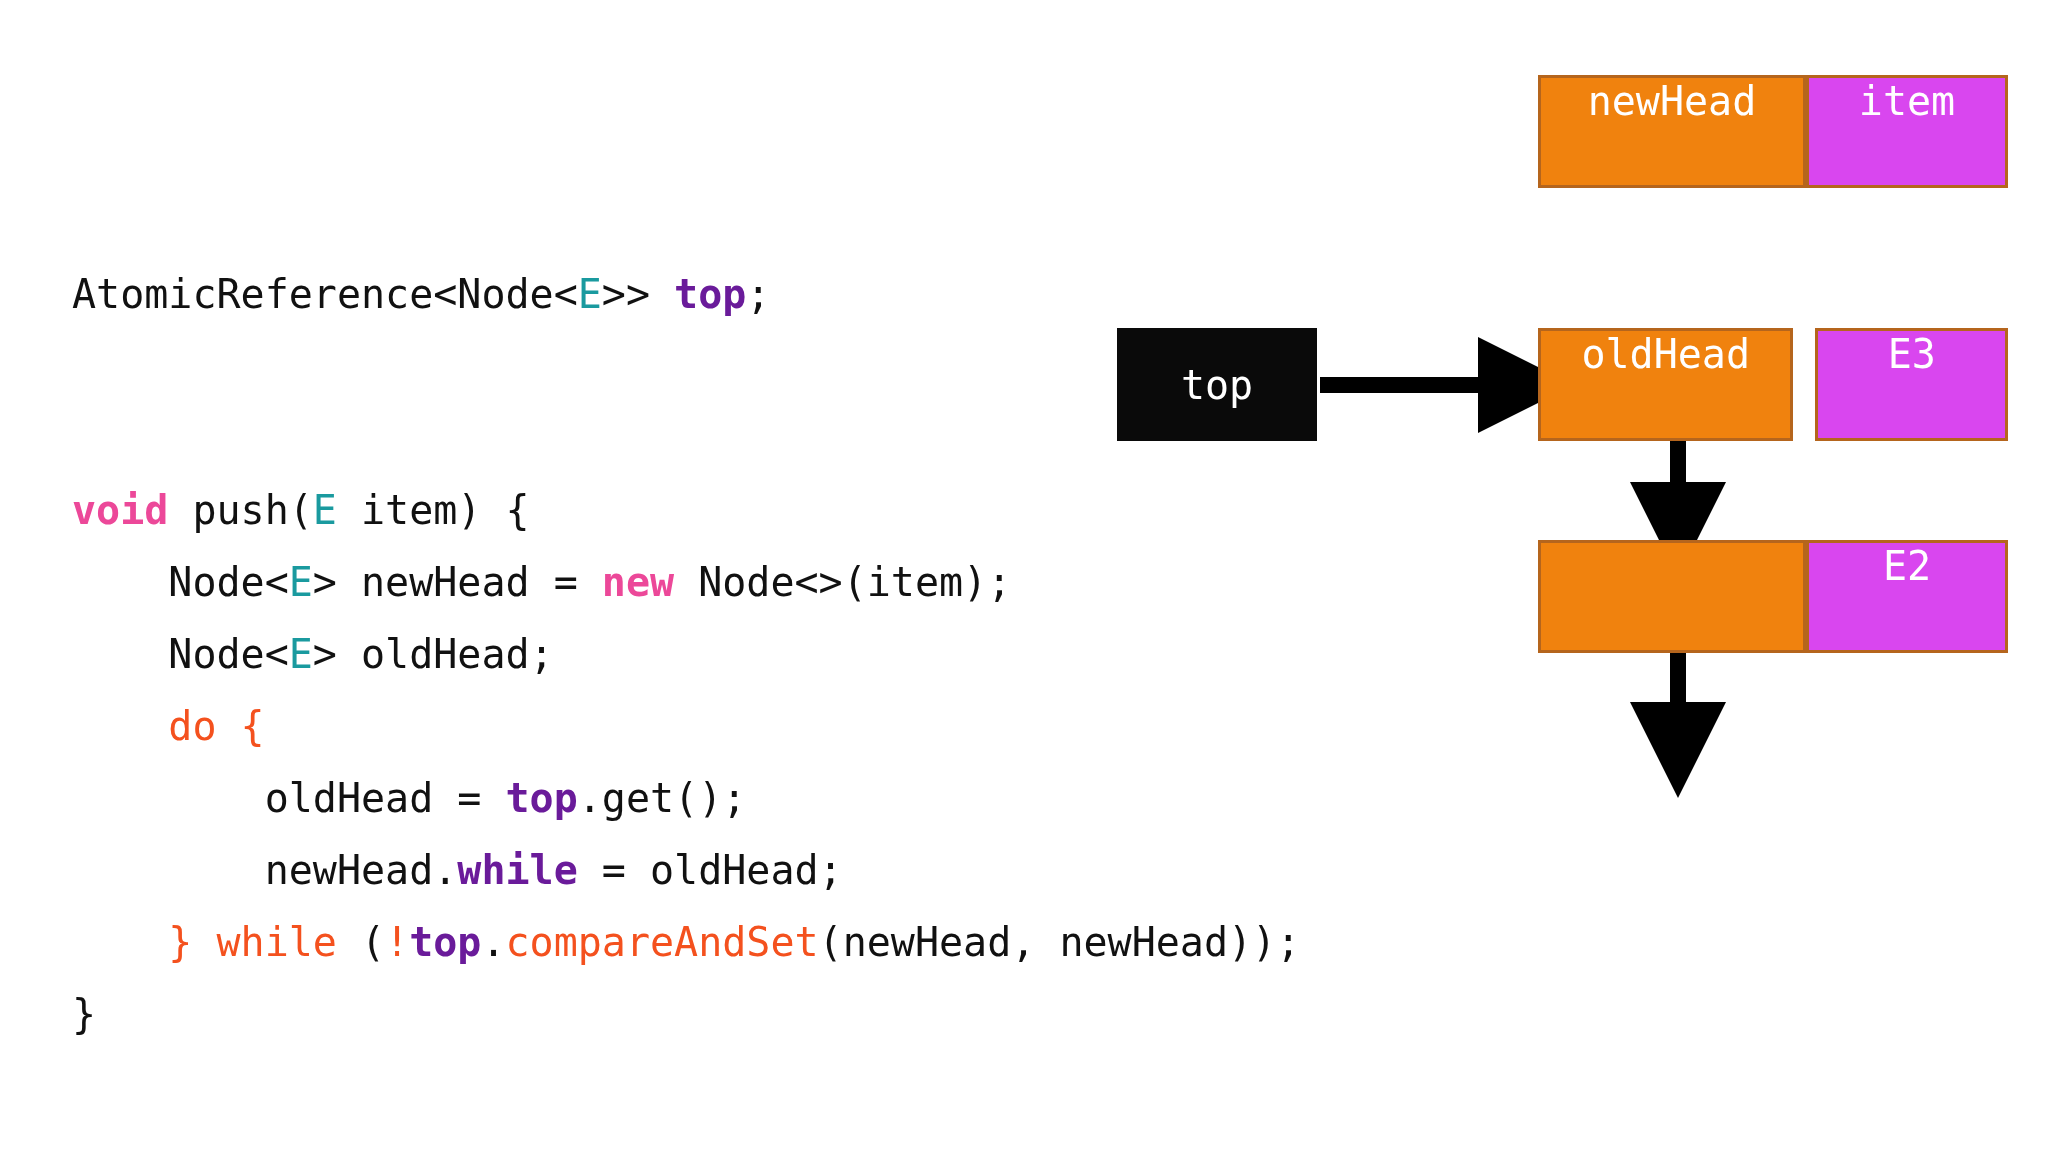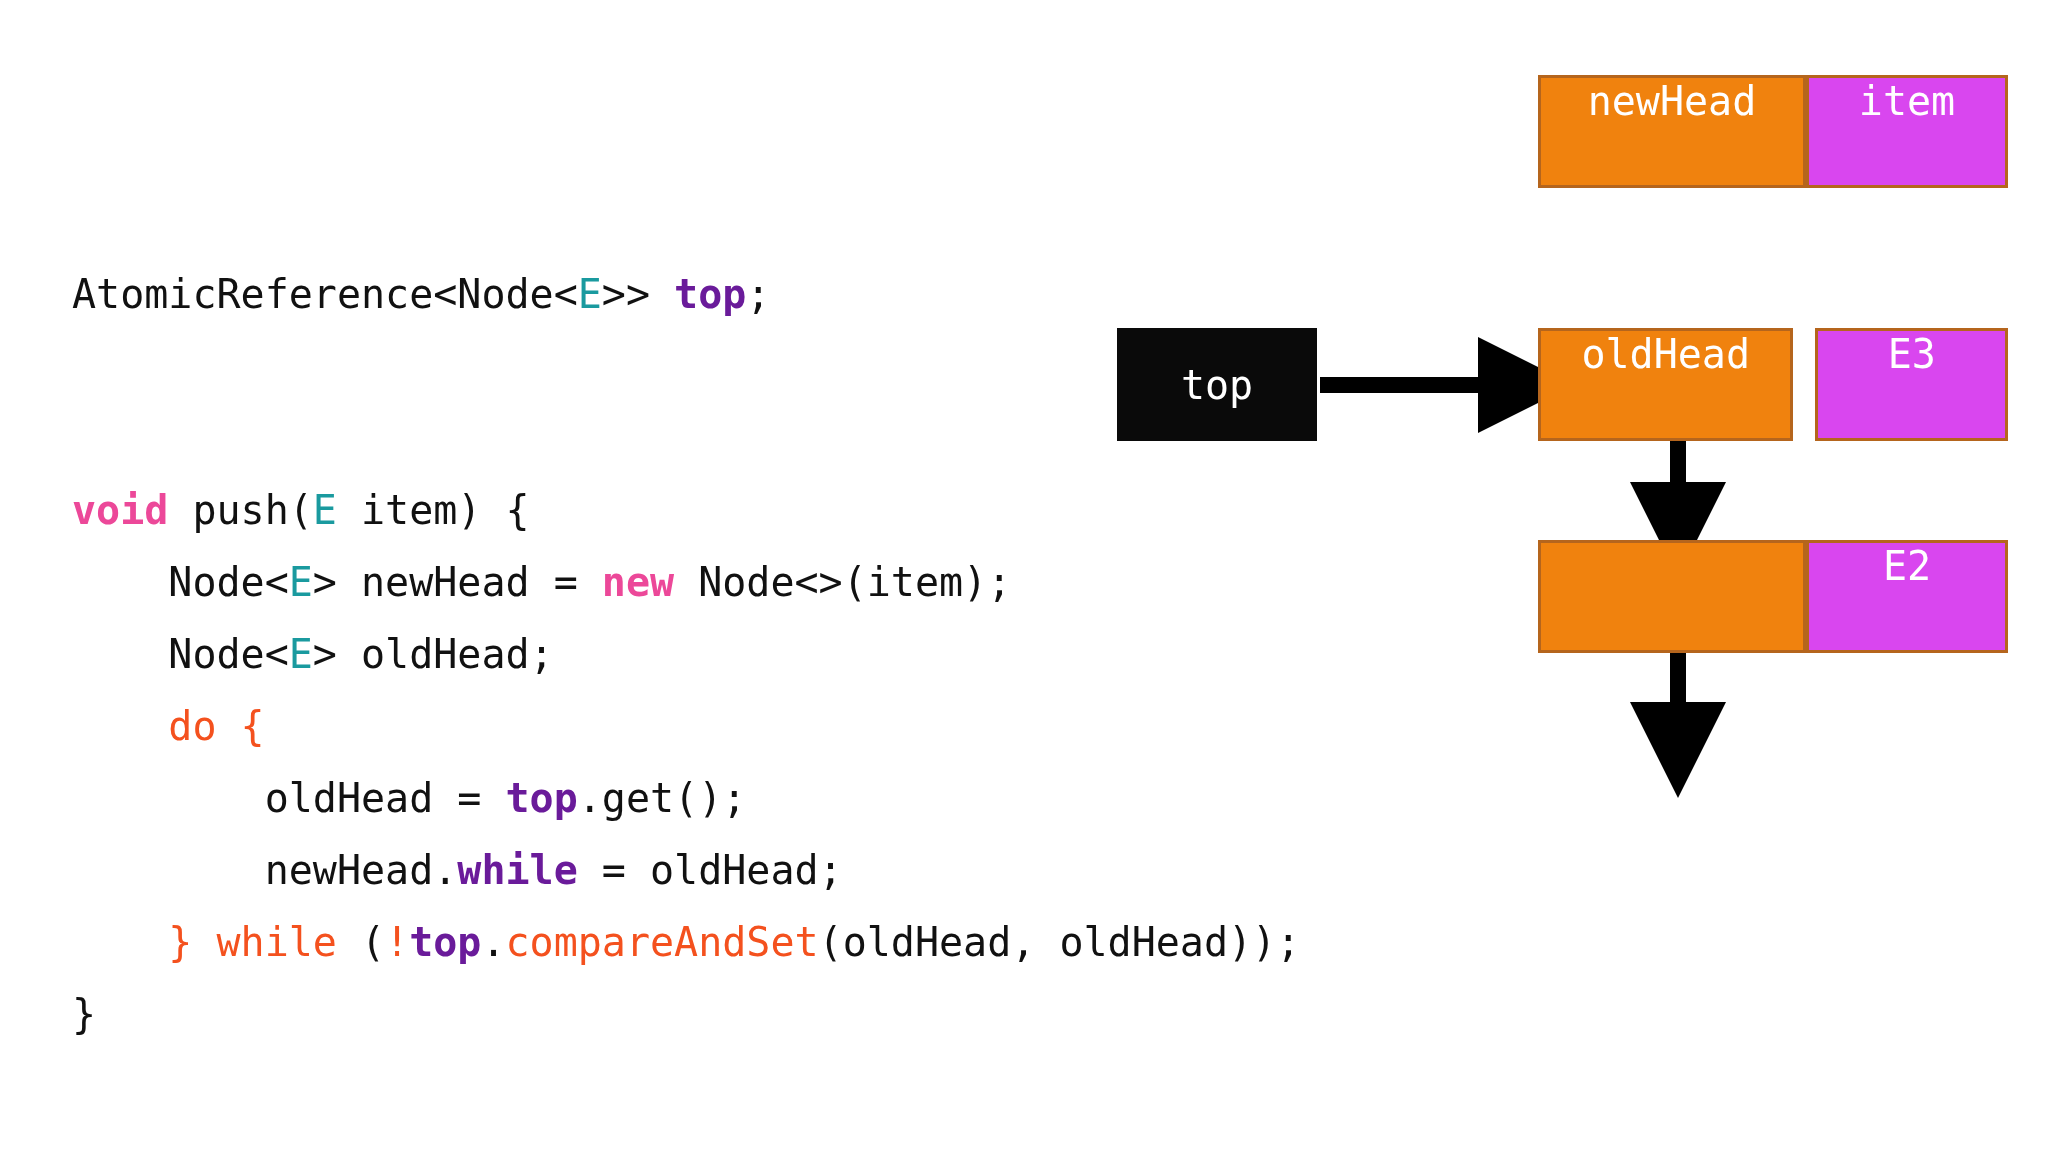--- a/index.html
+++ b/index.html
@@ -86,21 +86,21 @@
 <body>
 
 <div id="code-panel">
     <div class="code-line gap-after"><span></span><span class="tok-plain">AtomicReference&lt;Node&lt;</span><span class="tok-type">E</span><span class="tok-plain">&gt;&gt; </span><span class="tok-field">top</span><span class="tok-plain">;</span></div>
     <div class="code-line"><span></span><span class="tok-kw">void</span><span class="tok-plain"> push(</span><span class="tok-type">E</span><span class="tok-plain"> item) {</span></div>
     <div class="code-line"><span>    </span><span class="tok-plain">Node&lt;</span><span class="tok-type">E</span><span class="tok-plain">&gt; newHead = </span><span class="tok-kw">new</span><span class="tok-plain"> Node&lt;&gt;(item);</span></div>
     <div class="code-line"><span>    </span><span class="tok-plain">Node&lt;</span><span class="tok-type">E</span><span class="tok-plain">&gt; oldHead;</span></div>
     <div class="code-line"><span>    </span><span class="tok-ctl">do {</span></div>
     <div class="code-line"><span>        </span><span class="tok-plain">oldHead = </span><span class="tok-field">top</span><span class="tok-plain">.get();</span></div>
     <div class="code-line"><span>        </span><span class="tok-plain">newHead.</span><span class="tok-field">while</span><span class="tok-plain"> = oldHead;</span></div>
-    <div class="code-line"><span>    </span><span class="tok-ctl">} while</span><span class="tok-plain"> (</span><span class="tok-ctl">!</span><span class="tok-field">top</span><span class="tok-plain">.</span><span class="tok-ctl">compareAndSet</span><span class="tok-plain">(oldHead, oldHead));</span></div>
+    <div class="code-line"><span>    </span><span class="tok-ctl">} while</span><span class="tok-plain"> (</span><span class="tok-ctl">!</span><span class="tok-field">top</span><span class="tok-plain">.</span><span class="tok-ctl">compareAndSet</span><span class="tok-plain">(newHead, newHead));</span></div>
     <div class="code-line"><span></span><span class="tok-plain">}</span></div>
   </div>
 
 <div id="diagram">
 
   <svg class="arrows" viewBox="0 0 2048 1152" xmlns="http://www.w3.org/2000/svg">
     <defs>
       <marker id="ah" markerWidth="6" markerHeight="6" refX="3.0" refY="3" orient="auto" markerUnits="strokeWidth">
         <path d="M0,0 L6,3 L0,6 z" fill="#000000"></path>
       </marker>

